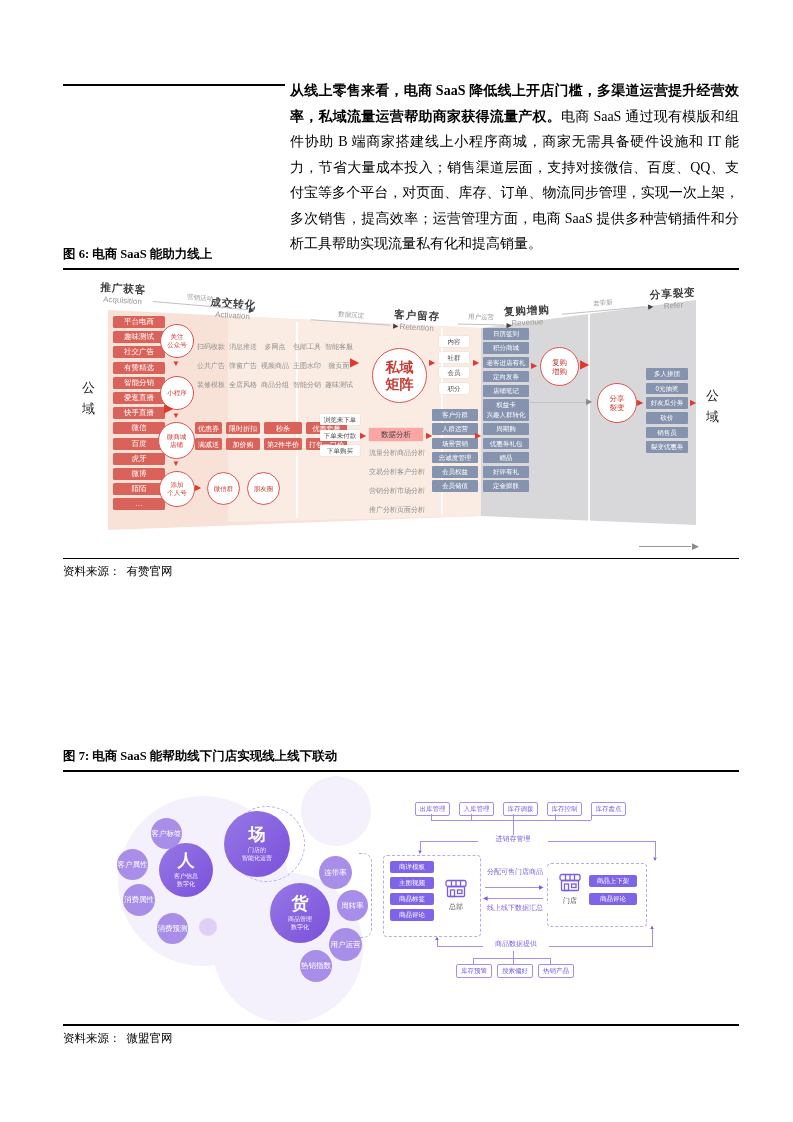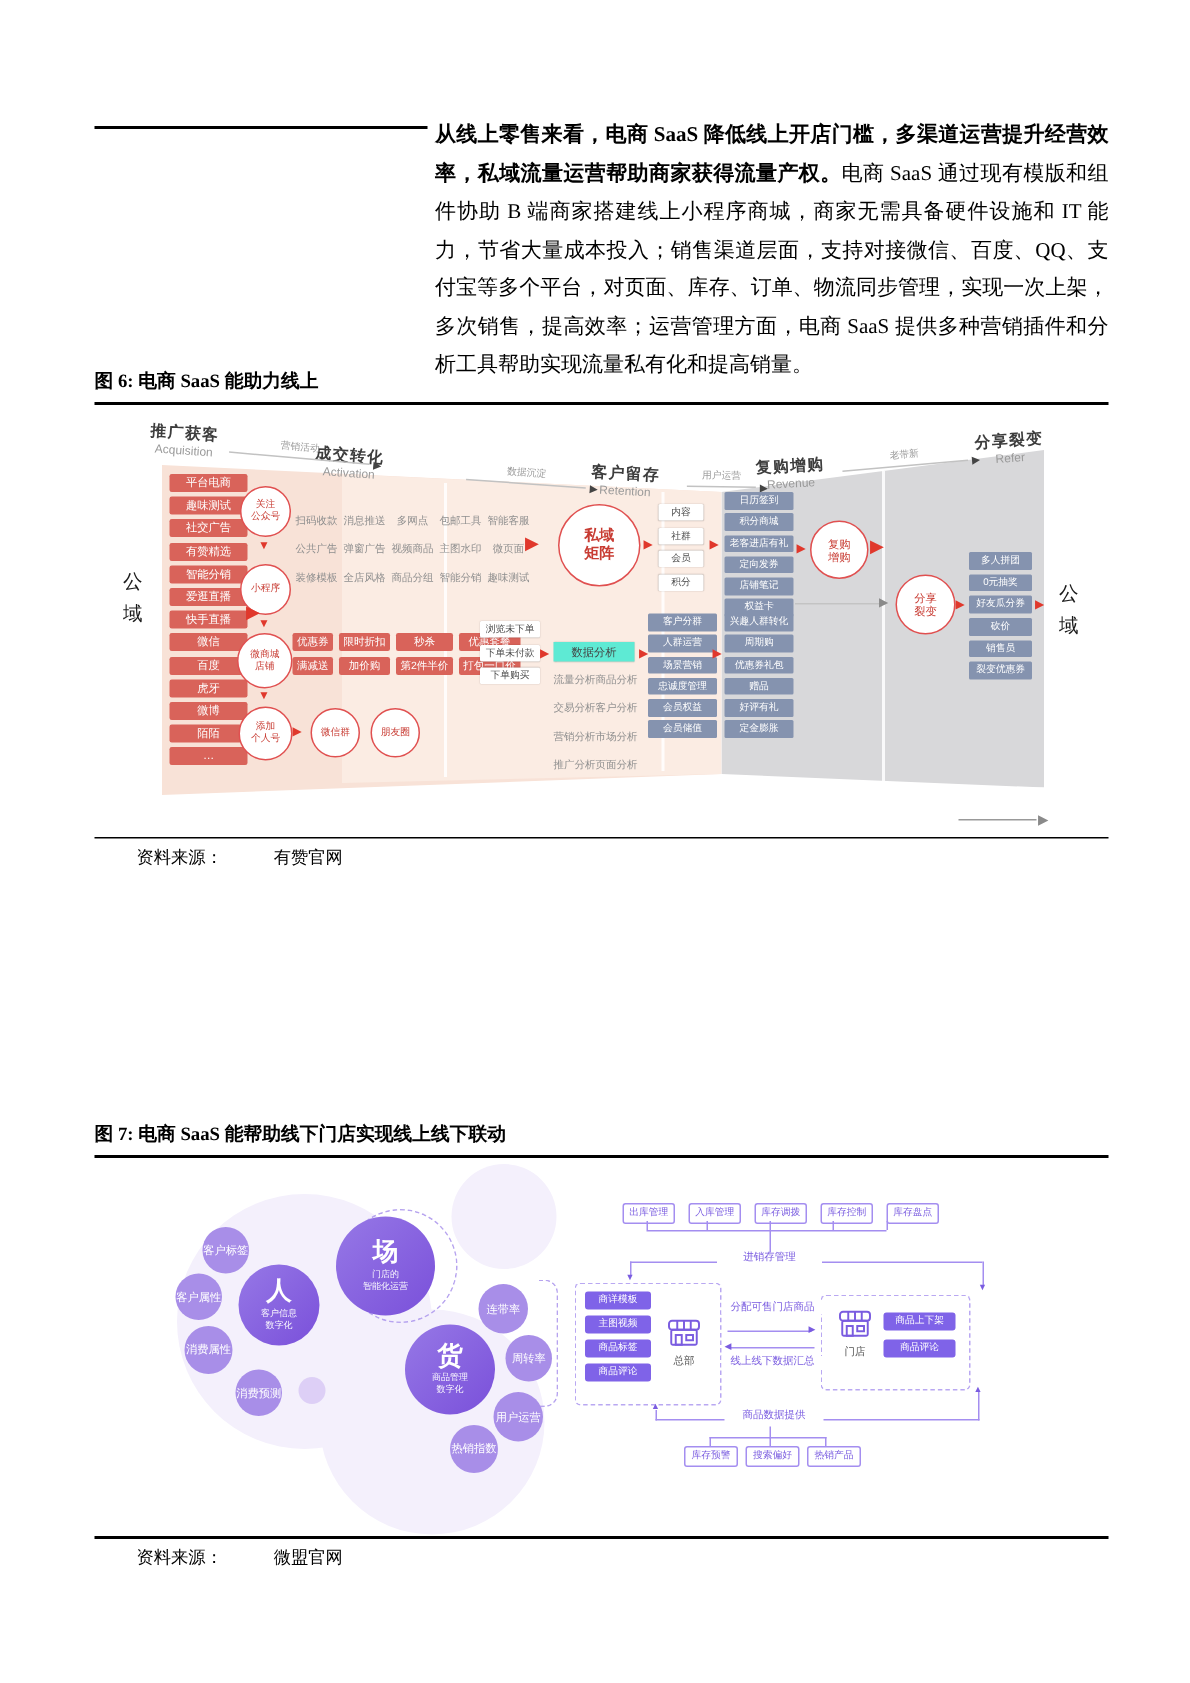--- a/index.html
+++ b/index.html
@@ -6,21 +6,21 @@
   .page{position:relative;width:793px;height:1122px;background:#fff;overflow:hidden;
         font-family:"Liberation Serif",serif;color:#000;}
   .top-rule{position:absolute;left:63px;top:84px;width:222px;height:2px;background:#000;}
   .body-text{position:absolute;left:290px;width:449px;font-size:14px;line-height:25.5px;
              text-align:justify;}
   .body-text .lead{font-weight:bold;}
   .fig-caption{position:absolute;left:63px;width:676px;font-weight:bold;font-size:12.5px;
                padding-bottom:5px;border-bottom:2px solid #000;}
   .fig-source{position:absolute;left:63px;width:676px;border-top:1.5px solid #000;
               padding-top:5px;font-size:11.5px;}
-  .fig-source span{margin-right:6px;margin-left:28px;}
+  .fig-source span{margin-right:6px;}
 
   
   .fig6-canvas{position:absolute;left:63px;top:272px;width:676px;height:285px;
                font-family:"Liberation Sans",sans-serif;}
   .f6-bg{position:absolute;left:0;top:0;width:676px;height:285px;}
   .f6-bg-peach{background:#f8e2d7;clip-path:polygon(45px 38px,418px 56px,418px 244px,45px 258px);}
   .f6-bg-light{background:#fbece3;clip-path:polygon(165px 44px,418px 56px,418px 244px,165px 250px);}
   .f6-bg-gray{background:#d8d8da;clip-path:polygon(418px 56px,633px 28px,633px 253px,418px 244px);}
   .f6-sep{position:absolute;width:2px;background:rgba(255,255,255,.85);}
   .f6-stage{position:absolute;text-align:center;width:64px;}
@@ -42,21 +42,21 @@
                grid-template-columns:repeat(5,1fr);row-gap:9px;font-size:7px;color:#8f8f8f;
                text-align:center;}
   .f6-promos{position:absolute;left:132px;top:150px;display:grid;
              grid-template-columns:repeat(4,auto);gap:4px;justify-content:start;}
   .promobox{background:#d9635a;color:#fff;font-size:7px;padding:2.5px 3px;line-height:1;
             border-radius:1.5px;text-align:center;}
   .whitebox{background:#fff;color:#4a4a4a;font-size:6.5px;height:11px;line-height:11px;
             text-align:center;border-radius:1px;box-shadow:0 0 1px rgba(0,0,0,.25);}
   .f6-orders{left:257px;top:142px;width:40px;gap:4.5px;}
   .f6-analysis-title{position:absolute;left:306px;top:156px;width:54px;height:13px;
-            line-height:13px;background:#5eead4;color:#444;font-size:7.5px;text-align:center;
+            line-height:13px;background:#fca5a5;color:#444;font-size:7.5px;text-align:center;
             box-shadow:0 0 1px rgba(0,0,0,.25);}
   .f6-analysis{position:absolute;left:306px;top:176px;width:56px;display:grid;
                grid-template-columns:repeat(2,1fr);row-gap:9px;font-size:7px;color:#8f8f8f;
                text-align:center;}
   .f6-members{left:376px;top:64px;width:30px;gap:4.5px;}
   .bluebox{background:#8593af;color:#fff;font-size:6.5px;height:11.5px;line-height:11.5px;
            text-align:center;border-radius:1px;}
   .f6-retention{left:420px;top:56px;width:46px;gap:2.8px;}
   .f6-operate{left:369px;top:137px;width:46px;gap:2.8px;}
   .f6-revenue{left:420px;top:137px;width:46px;gap:2.8px;}
@@ -229,21 +229,21 @@
         <div class="gcell">流量分析</div>
         <div class="gcell">商品分析</div>
         <div class="gcell">交易分析</div>
         <div class="gcell">客户分析</div>
         <div class="gcell">营销分析</div>
         <div class="gcell">市场分析</div>
         <div class="gcell">推广分析</div>
         <div class="gcell">页面分析</div>
       </div>
 
-    <div class="f6-circle" style="left:309px;top:64px;width:53px;height:53px;font-size:10px;font-weight:bold;">私域
+    <div class="f6-circle" style="left:309px;top:76px;width:53px;height:53px;font-size:14px;font-weight:bold;">私域
 矩阵</div>
     <i class="arr arr-r big" style="left:287px;top:84px;"></i>
 
     <div class="f6-col f6-members">
         <div class="whitebox">内容</div>
         <div class="whitebox">社群</div>
         <div class="whitebox">会员</div>
         <div class="whitebox">积分</div>
       </div>
     <i class="arr arr-r" style="left:366px;top:87px;"></i>
@@ -327,21 +327,21 @@
       <div class="zi">人</div>
       <div class="sub">客户信息
 数字化</div>
     </div>
     <div class="bub bub-big" style="left:207px;top:115px;width:60px;height:60px;">
       <div class="zi">货</div>
       <div class="sub">商品管理
 数字化</div>
     </div>
 
-    <div class="bub bub-sm" style="left:72px;top:50px;width:31px;height:31px;">客户标签</div>
+    <div class="bub bub-sm" style="left:88px;top:50px;width:31px;height:31px;">客户标签</div>
     <div class="bub bub-sm" style="left:54px;top:81px;width:31px;height:31px;">客户属性</div>
     <div class="bub bub-sm" style="left:60px;top:116px;width:32px;height:32px;">消费属性</div>
     <div class="bub bub-sm" style="left:94px;top:145px;width:31px;height:31px;">消费预测</div>
     <div class="bub bub-sm" style="left:256px;top:88px;width:33px;height:33px;">连带率</div>
     <div class="bub bub-sm" style="left:274px;top:122px;width:31px;height:31px;">周转率</div>
     <div class="bub bub-sm" style="left:266px;top:160px;width:33px;height:33px;">用户运营</div>
     <div class="bub bub-sm" style="left:237px;top:182px;width:32px;height:32px;">热销指数</div>
 
     <div class="f7-row f7-inv">
         <div class="pbox-outline">出库管理</div>

